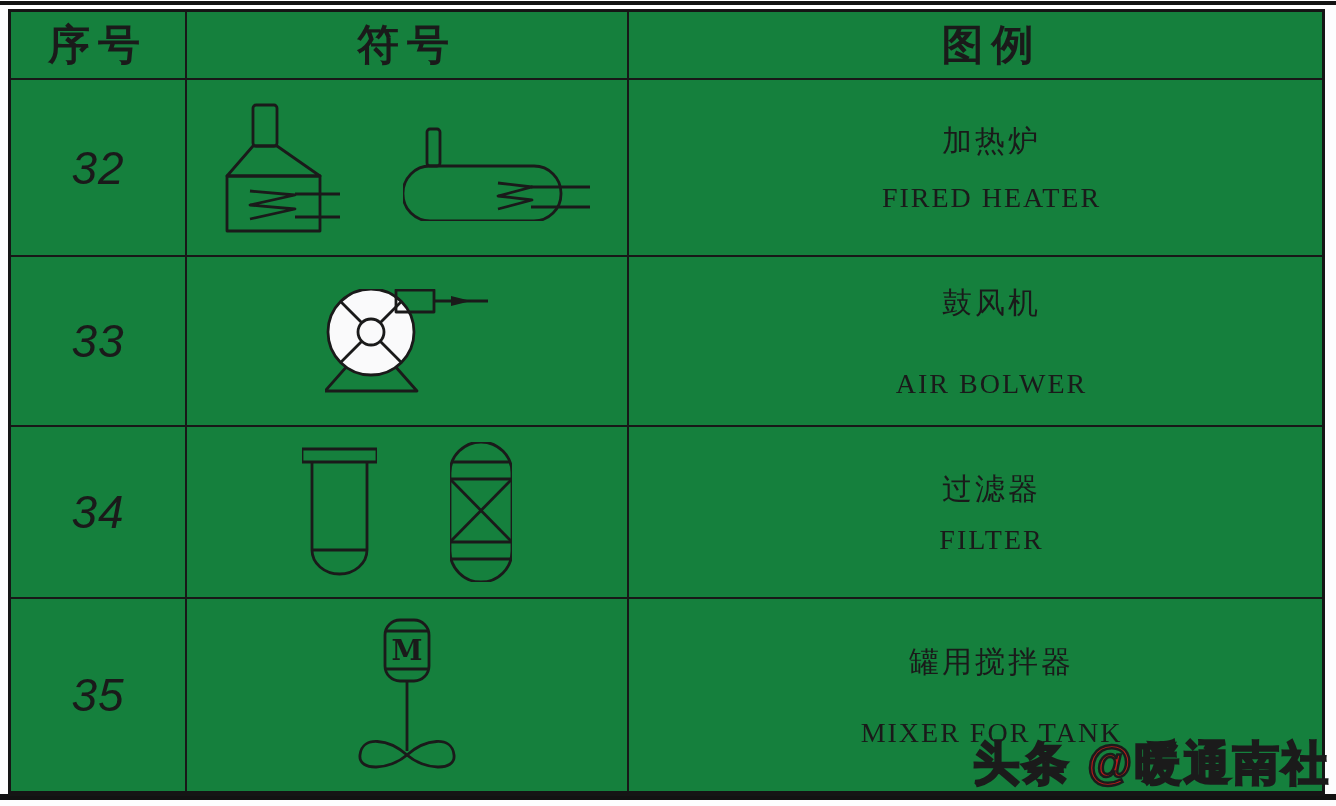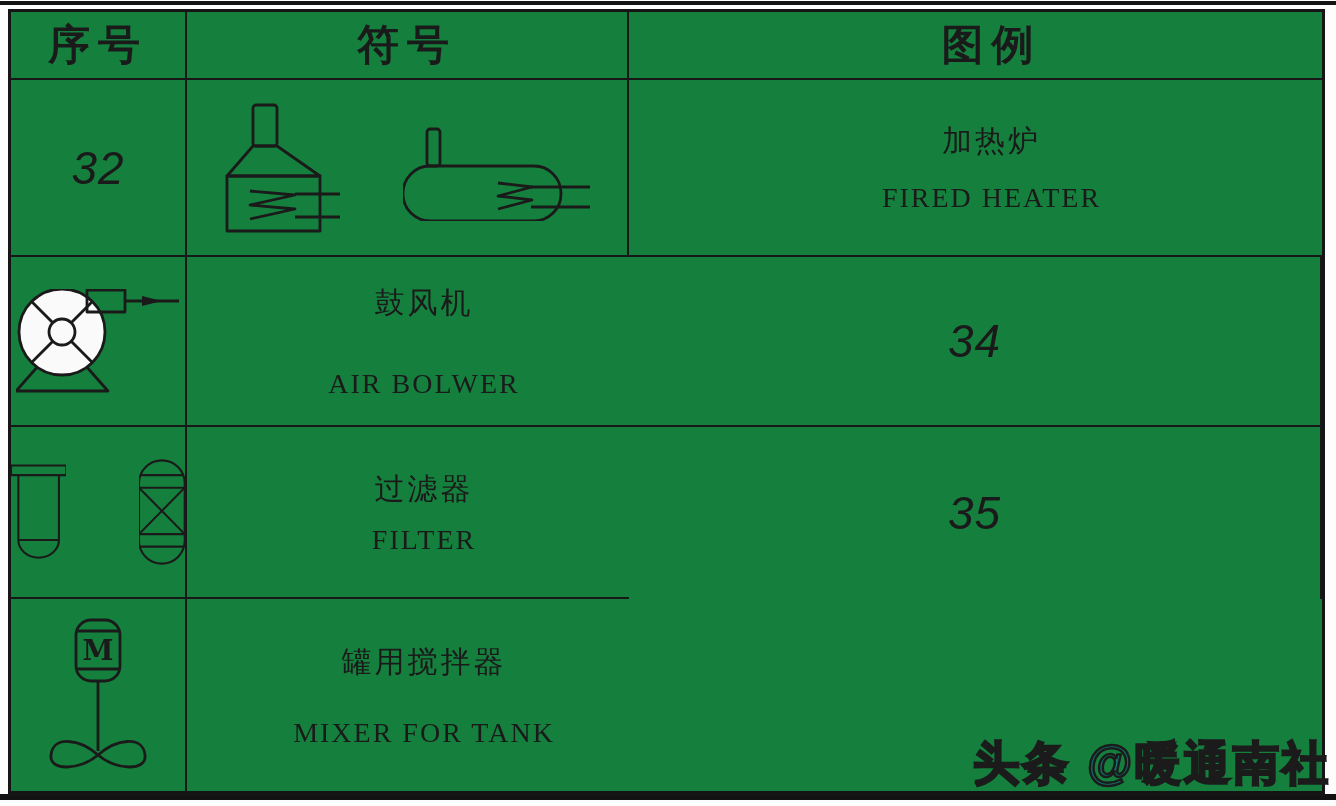--- a/index.html
+++ b/index.html
@@ -35,21 +35,21 @@
   .gap-r33{row-gap:40px;gap:44px;}
   .gap-r34{row-gap:14px;}
   .gap-r35{row-gap:34px;justify-content:center;}
   .sym-r32{gap:63px;}
   .sym-r34{gap:73px;}
   svg{display:block;}
   .nudge-down{margin-top:12px;}
   .watermark{
     position:absolute;right:5px;top:733px;z-index:5;
     font-size:46px;font-weight:bold;letter-spacing:3px;
-    color:#0f766e;-webkit-text-stroke:2.5px #1b1b1b;
+    color:#b91c1c;-webkit-text-stroke:2.5px #1b1b1b;
     white-space:nowrap;
   }
 </style>
 </head>
 <body>
 
 <div class="edge-bar top"></div>
 <div class="edge-bar bottom"></div>
 
 <div class="table-frame">
@@ -82,20 +82,23 @@
       <polyline points="95,56 129,60 95,69 129,73 95,82"></polyline>
       <line x1="128" y1="60" x2="187" y2="60"></line>
       <line x1="128" y1="80" x2="187" y2="80"></line>
     </svg>
   </div>
   <div class="cell legend-cell gap-r32 last-col">
     <span class="legend-cn">加热炉</span>
     <span class="legend-en">FIRED HEATER</span>
   </div>
 
+  <div class="cell num-cell">
+    <span>33</span>
+  </div>
   <div class="cell">
     <svg width="165" height="104" viewBox="0 0 165 104" fill="none" stroke="#1a1a1a" stroke-width="2.8" stroke-linejoin="round">
       <polygon points="46,50 0,102 92,102"></polygon>
       <circle cx="46" cy="43" r="43" fill="#fafafb"></circle>
       <circle cx="46" cy="43" r="13"></circle>
       <line x1="55.2" y1="33.8" x2="76.4" y2="12.6"></line>
       <line x1="36.8" y1="33.8" x2="15.6" y2="12.6"></line>
       <line x1="36.8" y1="52.2" x2="15.6" y2="73.4"></line>
       <line x1="55.2" y1="52.2" x2="76.4" y2="73.4"></line>
       <rect x="71" y="1" width="38" height="22"></rect>

